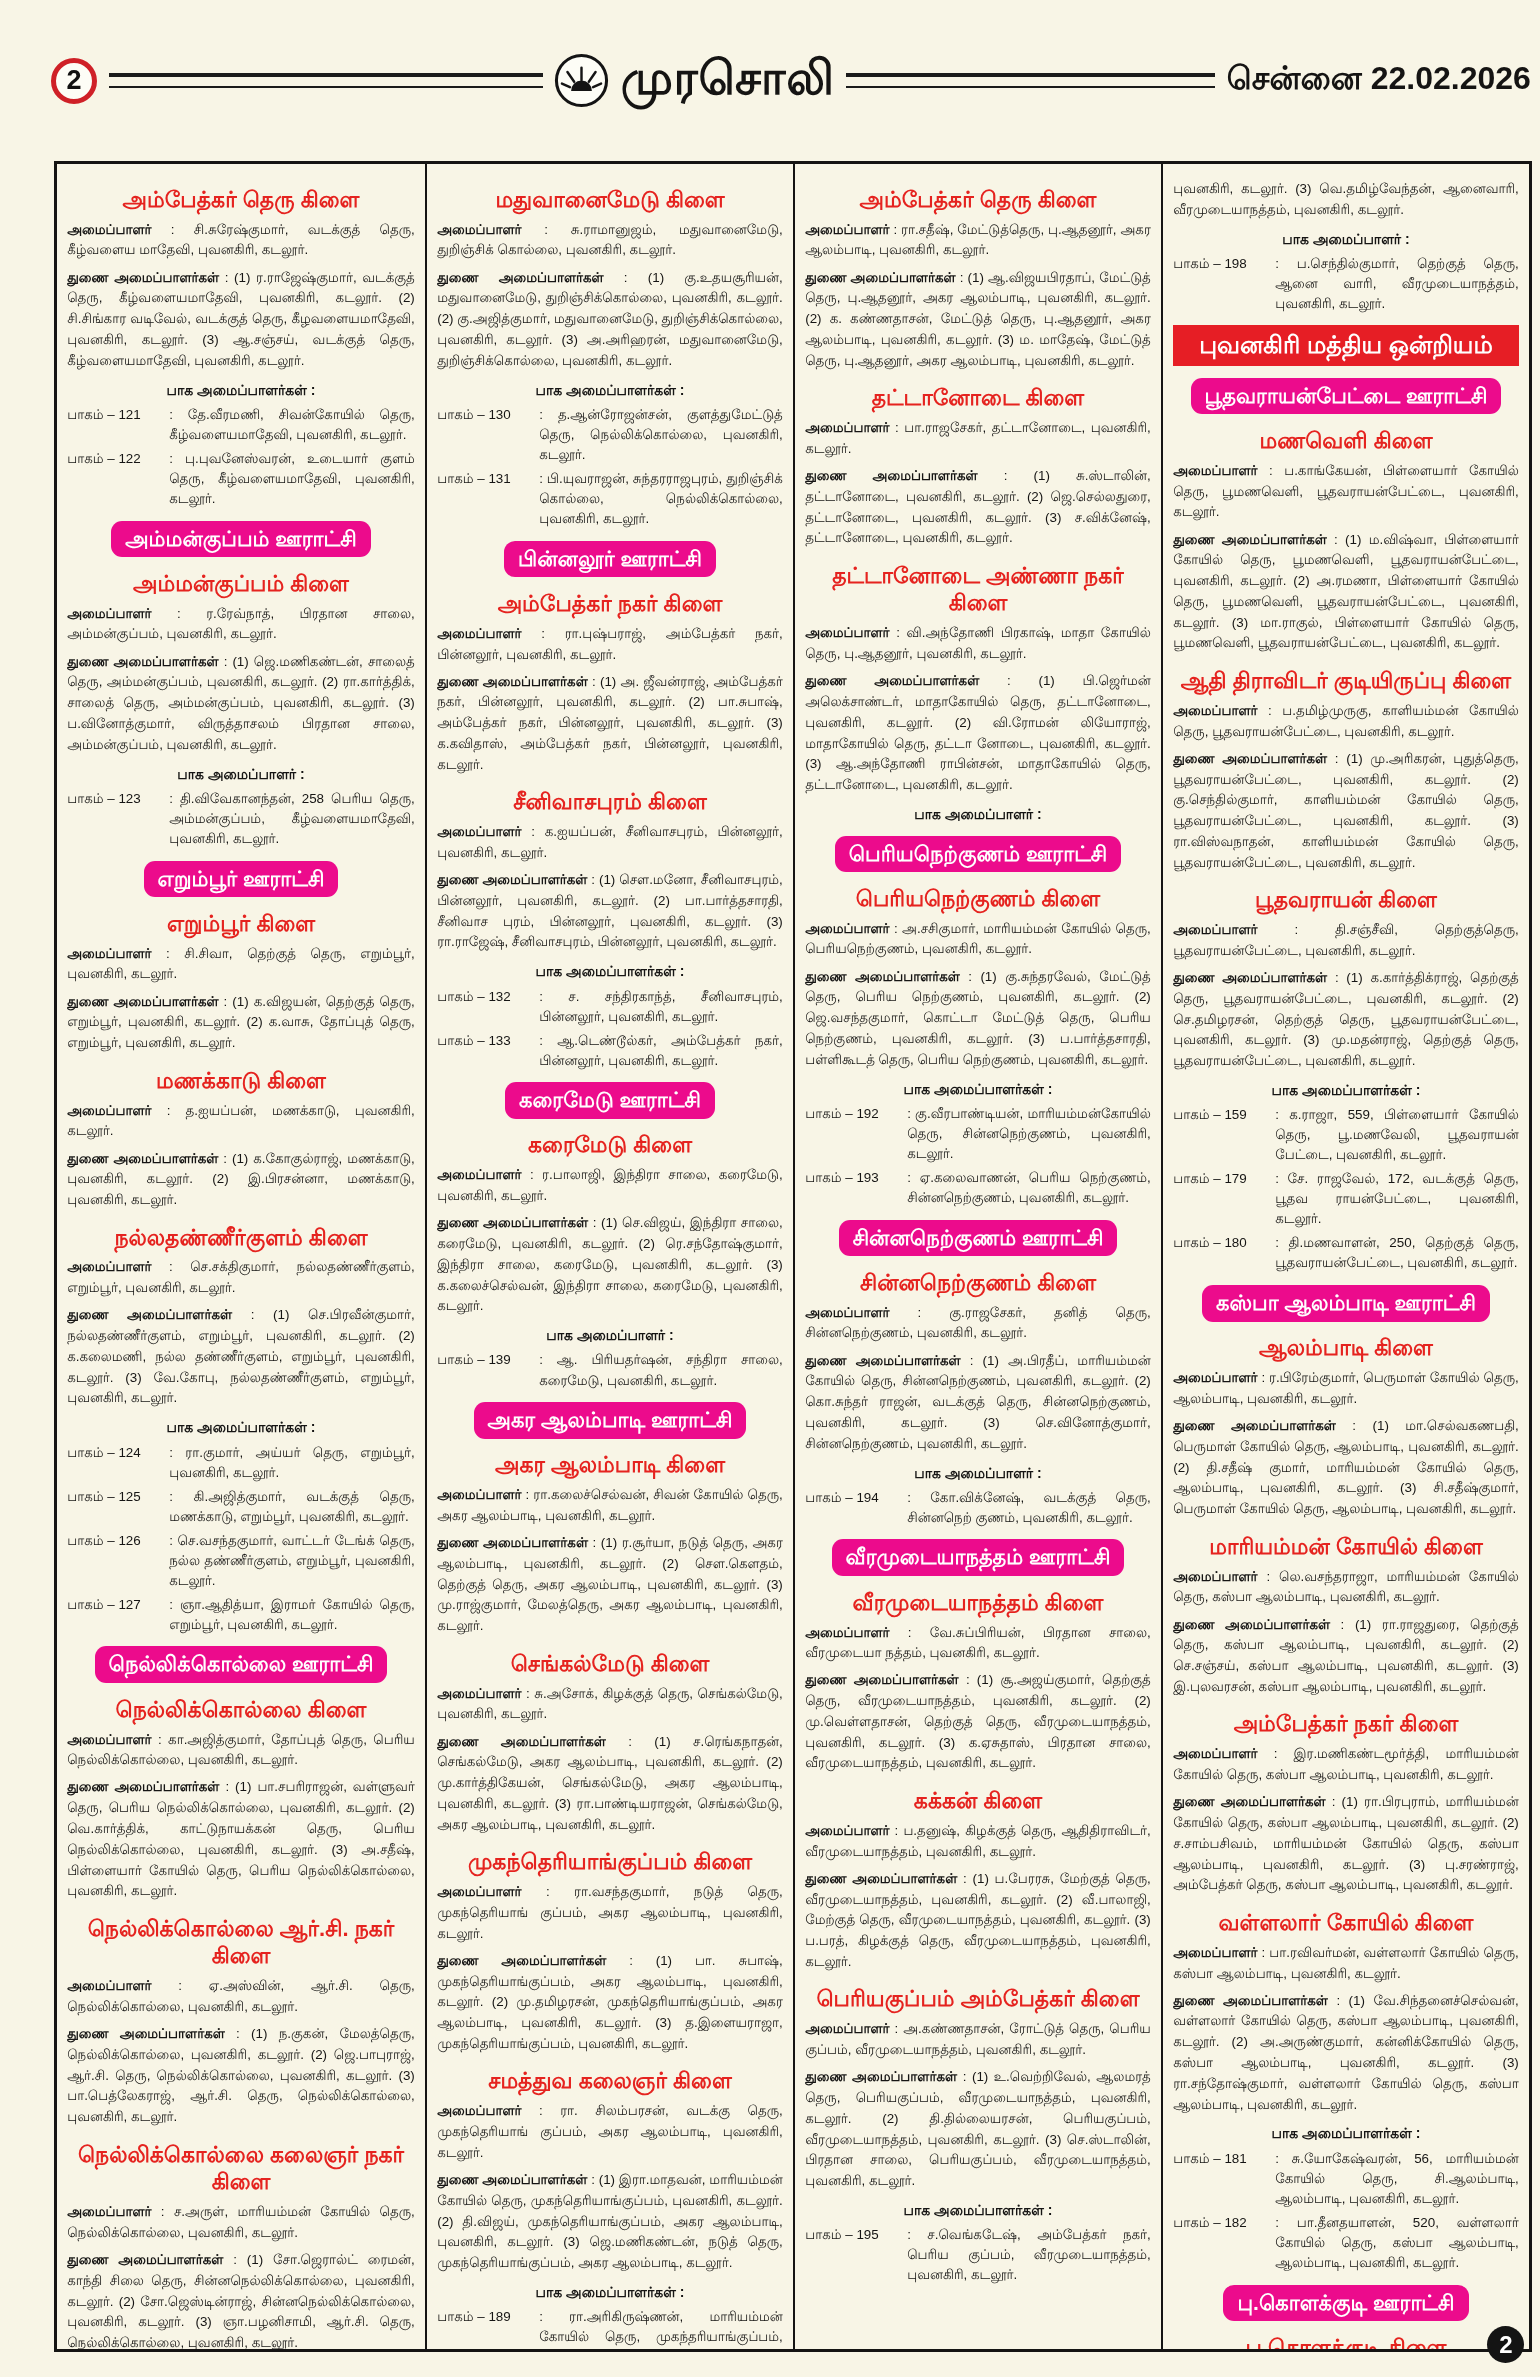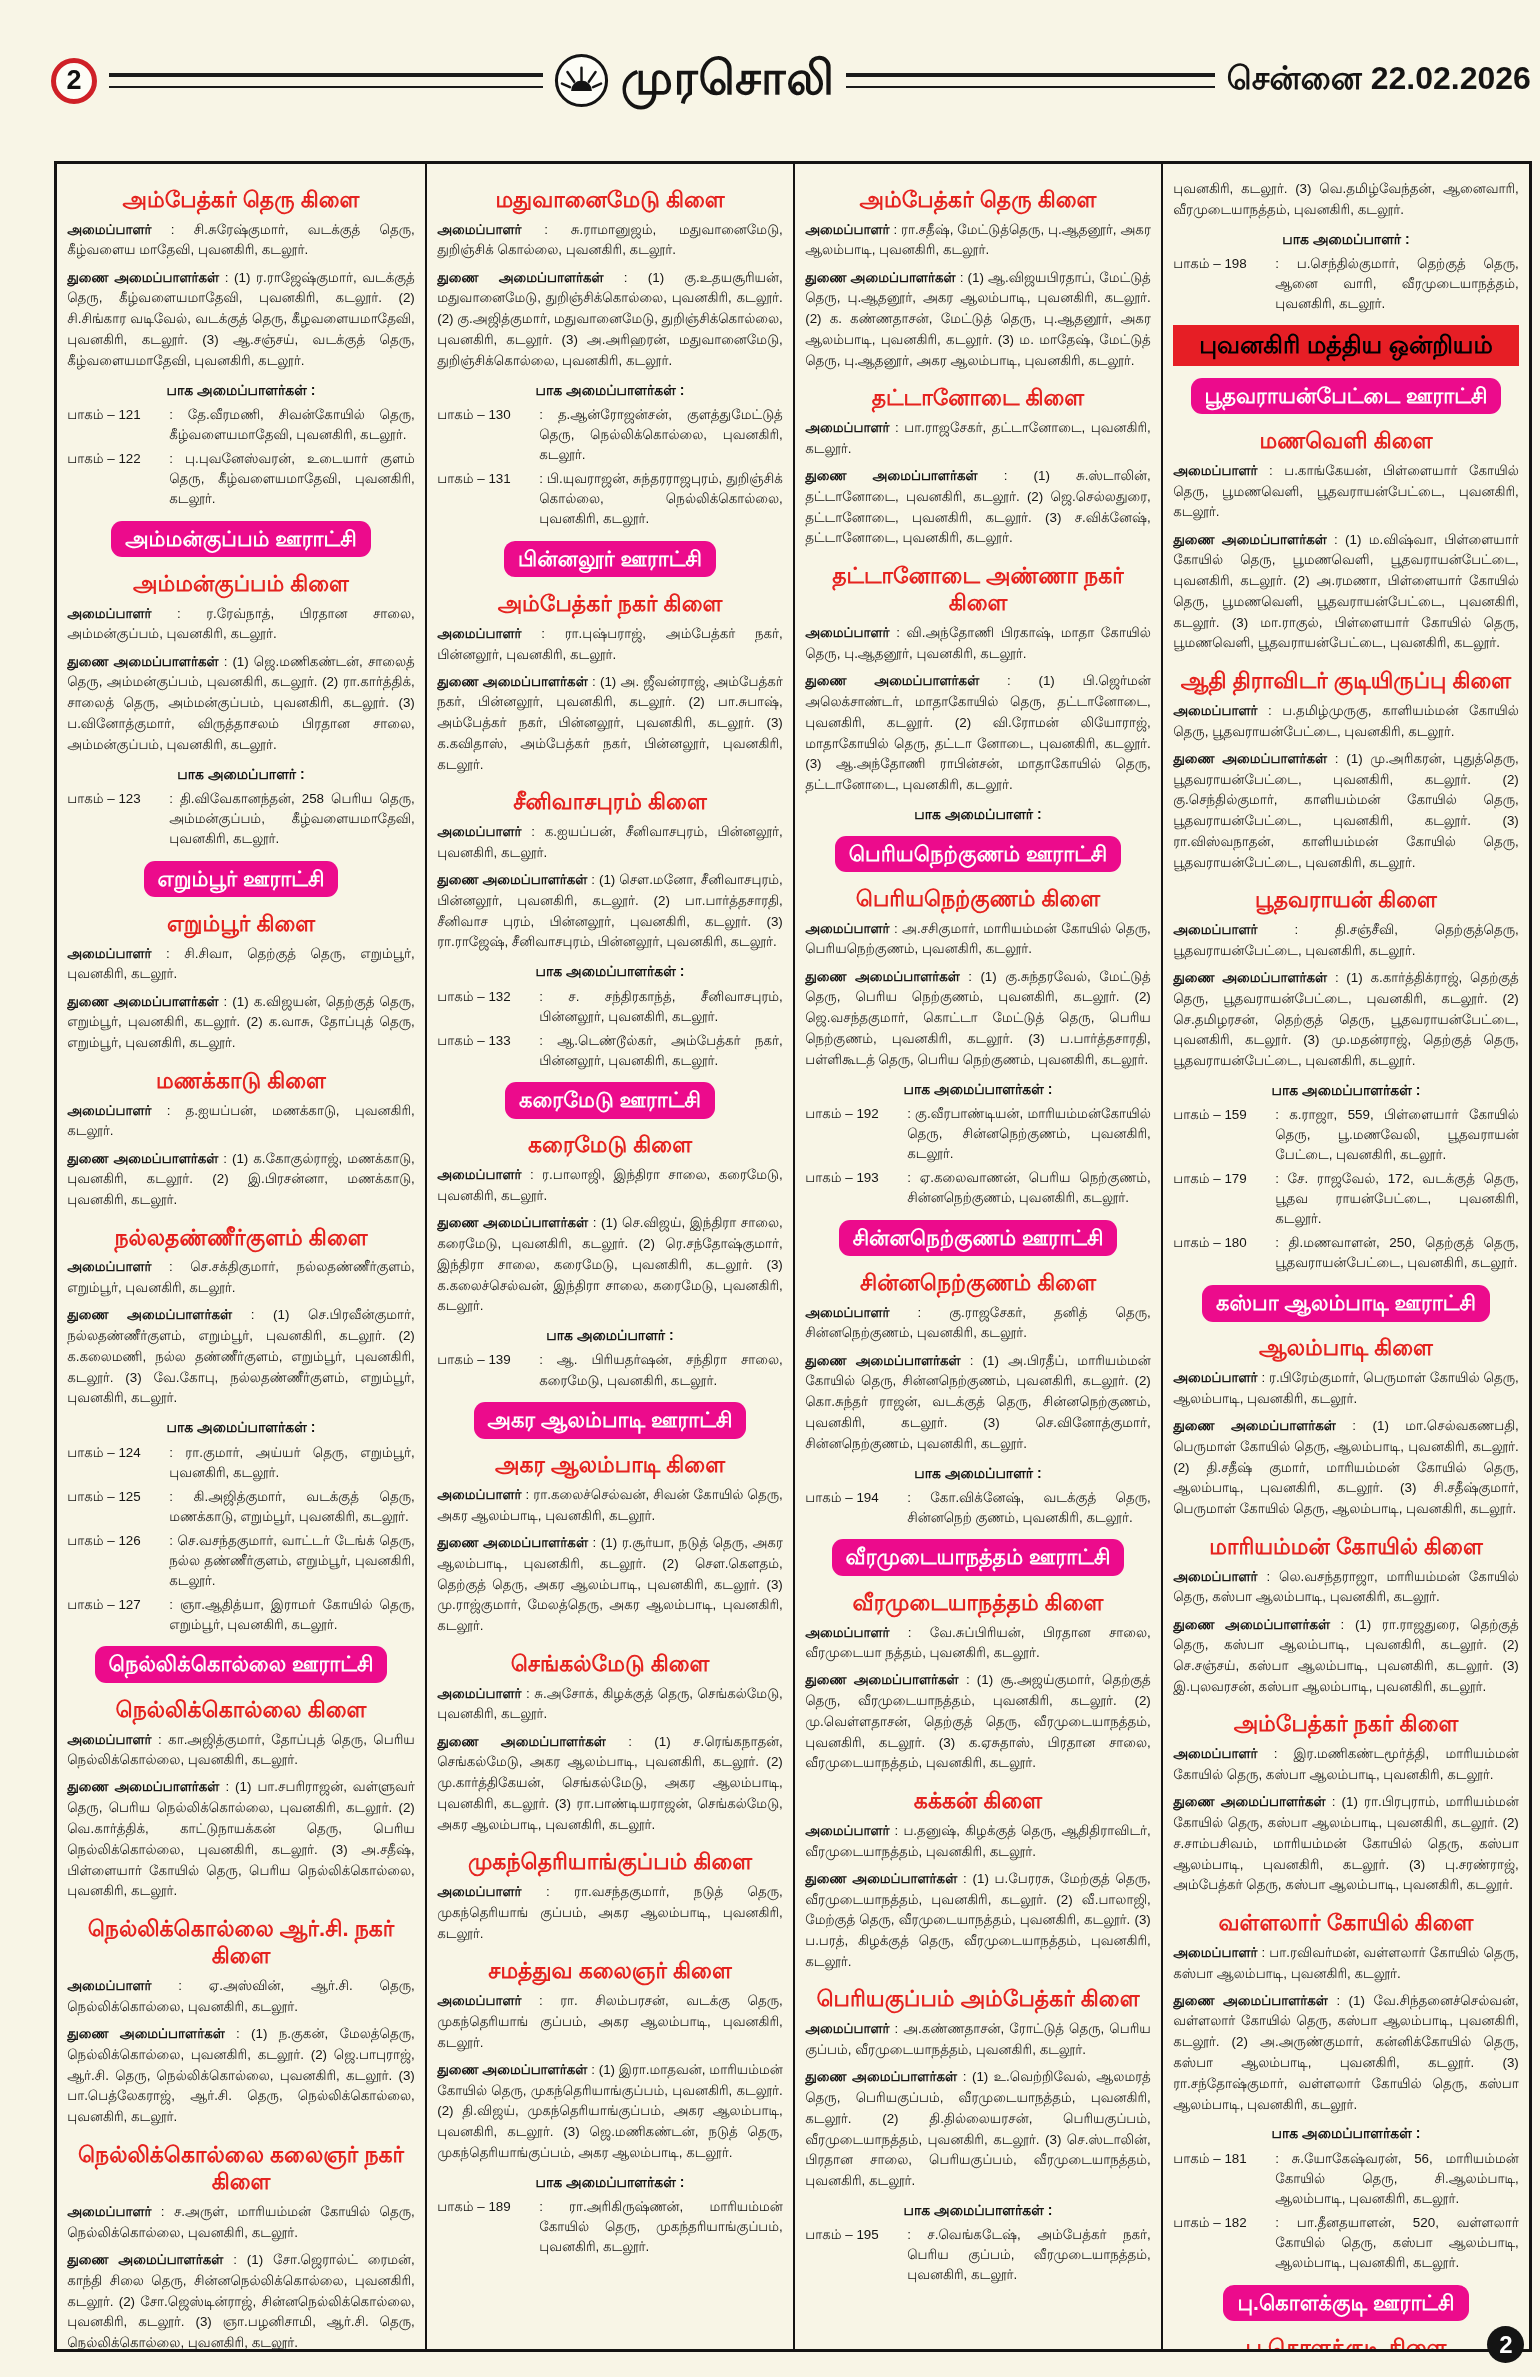--- a/index.html
+++ b/index.html
@@ -28,21 +28,21 @@
   .content-box{
     position:absolute;top:161px;left:54px;right:9px;bottom:25.5px;
     border:3.2px solid #151413;
     display:grid;grid-template-columns:1fr 1fr 1fr 1fr;
     overflow:hidden;background:#f8f5e6;
   }
   .col{padding:9px 10.2px 12.8px 10.2px;overflow:hidden;}
   .col + .col{border-left:2.6px solid #151413;}
   
   .union-header{
-    background:#e61e25;color:#000000;text-align:center;font-weight:bold;
+    background:#e61e25;color:#ffffff;text-align:center;font-weight:bold;
     font-size:24px;padding:6.4px 2.6px;margin:10.2px 0 7.7px;line-height:1.2;
   }
   .panch-wrap{display:flex;justify-content:center;margin:11.5px 0 3.8px;}
   .panch-header{
     background:#ec0b8c;color:#fff;font-weight:bold;font-size:21px;
     padding:5.1px 14px;line-height:1.25;text-align:center;border-radius:11px;
   }
   .branch-header{
     color:#e5231f;font-weight:bold;text-align:center;
     font-size:22px;margin:12.8px 3.8px 6.4px;line-height:1.25;
@@ -199,20 +199,21 @@
         <span class="panch-header">அகர ஆலம்பாடி ஊராட்சி</span>
       </div>
       <div class="branch-header">அகர ஆலம்பாடி கிளை</div>
       <p class="para"><b>அமைப்பாளர் </b>: ரா.கலைச்செல்வன், சிவன் கோயில் தெரு, அகர ஆலம்பாடி, புவனகிரி, கடலூர்.</p>
       <p class="para"><b>துணை அமைப்பாளர்கள் </b>: (1) ர.சூர்யா, நடுத் தெரு, அகர ஆலம்பாடி, புவனகிரி, கடலூர். (2) சௌ.கௌதம், தெற்குத் தெரு, அகர ஆலம்பாடி, புவனகிரி, கடலூர். (3) மு.ராஜ்குமார், மேலத்தெரு, அகர ஆலம்பாடி, புவனகிரி, கடலூர்.</p>
       <div class="branch-header">செங்கல்மேடு கிளை</div>
       <p class="para"><b>அமைப்பாளர் </b>: சு.அசோக், கிழக்குத் தெரு, செங்கல்மேடு, புவனகிரி, கடலூர்.</p>
       <p class="para"><b>துணை அமைப்பாளர்கள் </b>: (1) ச.ரெங்கநாதன், செங்கல்மேடு, அகர ஆலம்பாடி, புவனகிரி, கடலூர். (2) மு.கார்த்திகேயன், செங்கல்மேடு, அகர ஆலம்பாடி, புவனகிரி, கடலூர். (3) ரா.பாண்டியராஜன், செங்கல்மேடு, அகர ஆலம்பாடி, புவனகிரி, கடலூர்.</p>
       <div class="branch-header">முகந்தெரியாங்குப்பம் கிளை</div>
       <p class="para"><b>அமைப்பாளர் </b>: ரா.வசந்தகுமார், நடுத் தெரு, முகந்தெரியாங் குப்பம், அகர ஆலம்பாடி, புவனகிரி, கடலூர்.</p>
+      <p class="para"><b>துணை அமைப்பாளர்கள் </b>: (1) பா. சுபாஷ், முகந்தெரியாங்குப்பம், அகர ஆலம்பாடி, புவனகிரி, கடலூர். (2) மு.தமிழரசன், முகந்தெரியாங்குப்பம், அகர ஆலம்பாடி, புவனகிரி, கடலூர். (3) த.இளையராஜா, முகந்தெரியாங்குப்பம், புவனகிரி, கடலூர்.</p>
       <div class="branch-header">சமத்துவ கலைஞர் கிளை</div>
       <p class="para"><b>அமைப்பாளர் </b>: ரா. சிலம்பரசன், வடக்கு தெரு, முகந்தெரியாங் குப்பம், அகர ஆலம்பாடி, புவனகிரி, கடலூர்.</p>
       <p class="para"><b>துணை அமைப்பாளர்கள் </b>: (1) இரா.மாதவன், மாரியம்மன் கோயில் தெரு, முகந்தெரியாங்குப்பம், புவனகிரி, கடலூர். (2) தி.விஜய், முகந்தெரியாங்குப்பம், அகர ஆலம்பாடி, புவனகிரி, கடலூர். (3) ஜெ.மணிகண்டன், நடுத் தெரு, முகந்தெரியாங்குப்பம், அகர ஆலம்பாடி, கடலூர்.</p>
       <div class="center-label">பாக அமைப்பாளர்கள் :</div>
       <div class="division">
         <span class="dno">பாகம் – 189</span>
         <span class="dtext">: ரா.அரிகிருஷ்ணன், மாரியம்மன் கோயில் தெரு, முகந்தரியாங்குப்பம், புவனகிரி, கடலூர்.</span>
       </div>
     </div>
     <div class="col">

